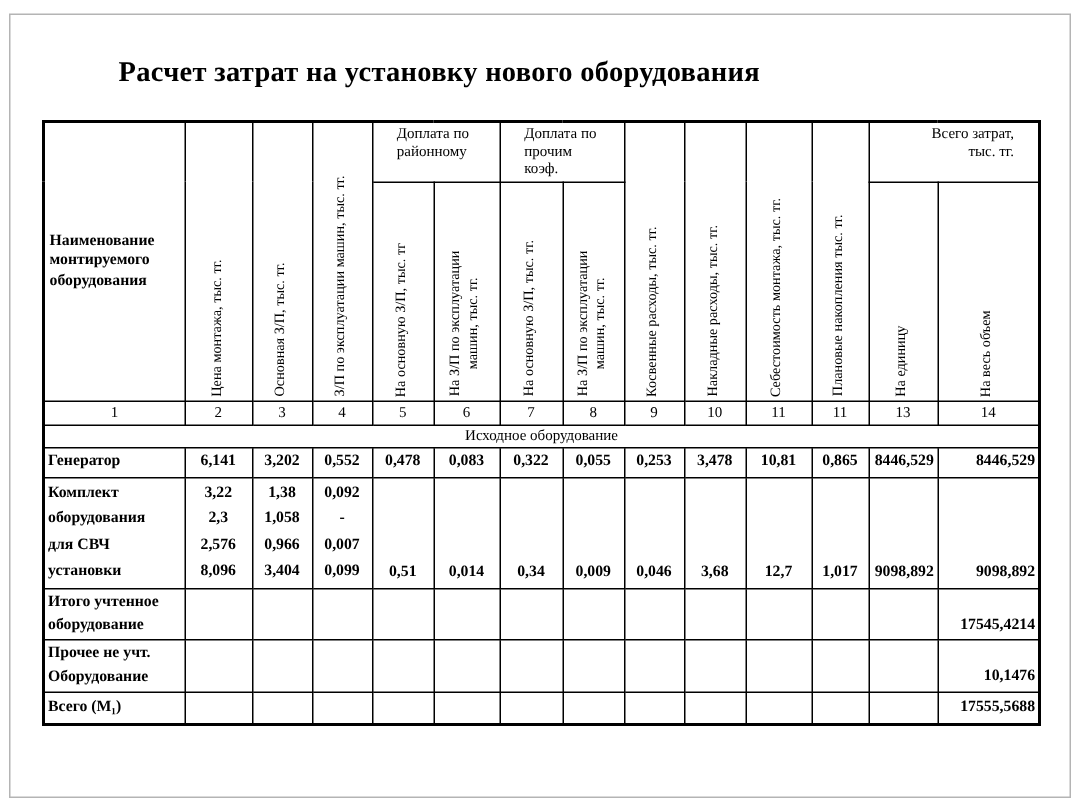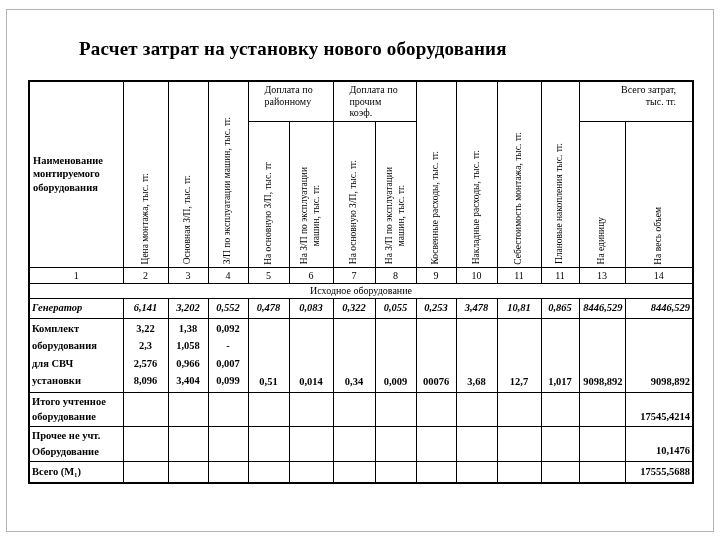--- a/index.html
+++ b/index.html
@@ -18,21 +18,21 @@
   table.cost-table{
     position:absolute;left:28px;top:80px;width:664px;
     border-collapse:collapse;table-layout:fixed;border:2px solid #000;background:#fff;
   }
   th,td{border:1px solid #000;padding:0;overflow:hidden;font-weight:normal;}
   
   tr.r-ghead{height:40px;}
   tr.r-vhead{height:146px;}
   tr.r-nums{height:16px;}
   tr.r-section{height:15px;}
-  tr.r-generator{height:20px;font-style:italic;}
+  tr.r-generator{height:20px;}
   tr.r-komplekt{height:74px;margin-top:24px;}
   tr.r-itogo{height:34px;}
   tr.r-prochee{height:34px;}
   tr.r-vsego{height:22px;}
   
   .name-head{
     font-size:10.5px;font-weight:bold;text-align:left;vertical-align:middle;
     padding-left:3px;white-space:pre-line;line-height:1.3;
   }
   .gcell{
@@ -221,21 +221,21 @@
 0,966
 3,404</td>
       <td class="num ml">0,092
 -
 0,007
 0,099</td>
       <td class="num bottom">0,51</td>
       <td class="num bottom">0,014</td>
       <td class="num bottom">0,34</td>
       <td class="num bottom">0,009</td>
-      <td class="num bottom">00076</td>
+      <td class="num bottom">0,046</td>
       <td class="num bottom">3,68</td>
       <td class="num bottom">12,7</td>
       <td class="num bottom">1,017</td>
       <td class="num bottom right">9098,892</td>
       <td class="num bottom right">9098,892</td>
     </tr>
     <tr class="r-itogo">
       <td class="label">Итого учтенное
 оборудование</td>
       <td></td>

